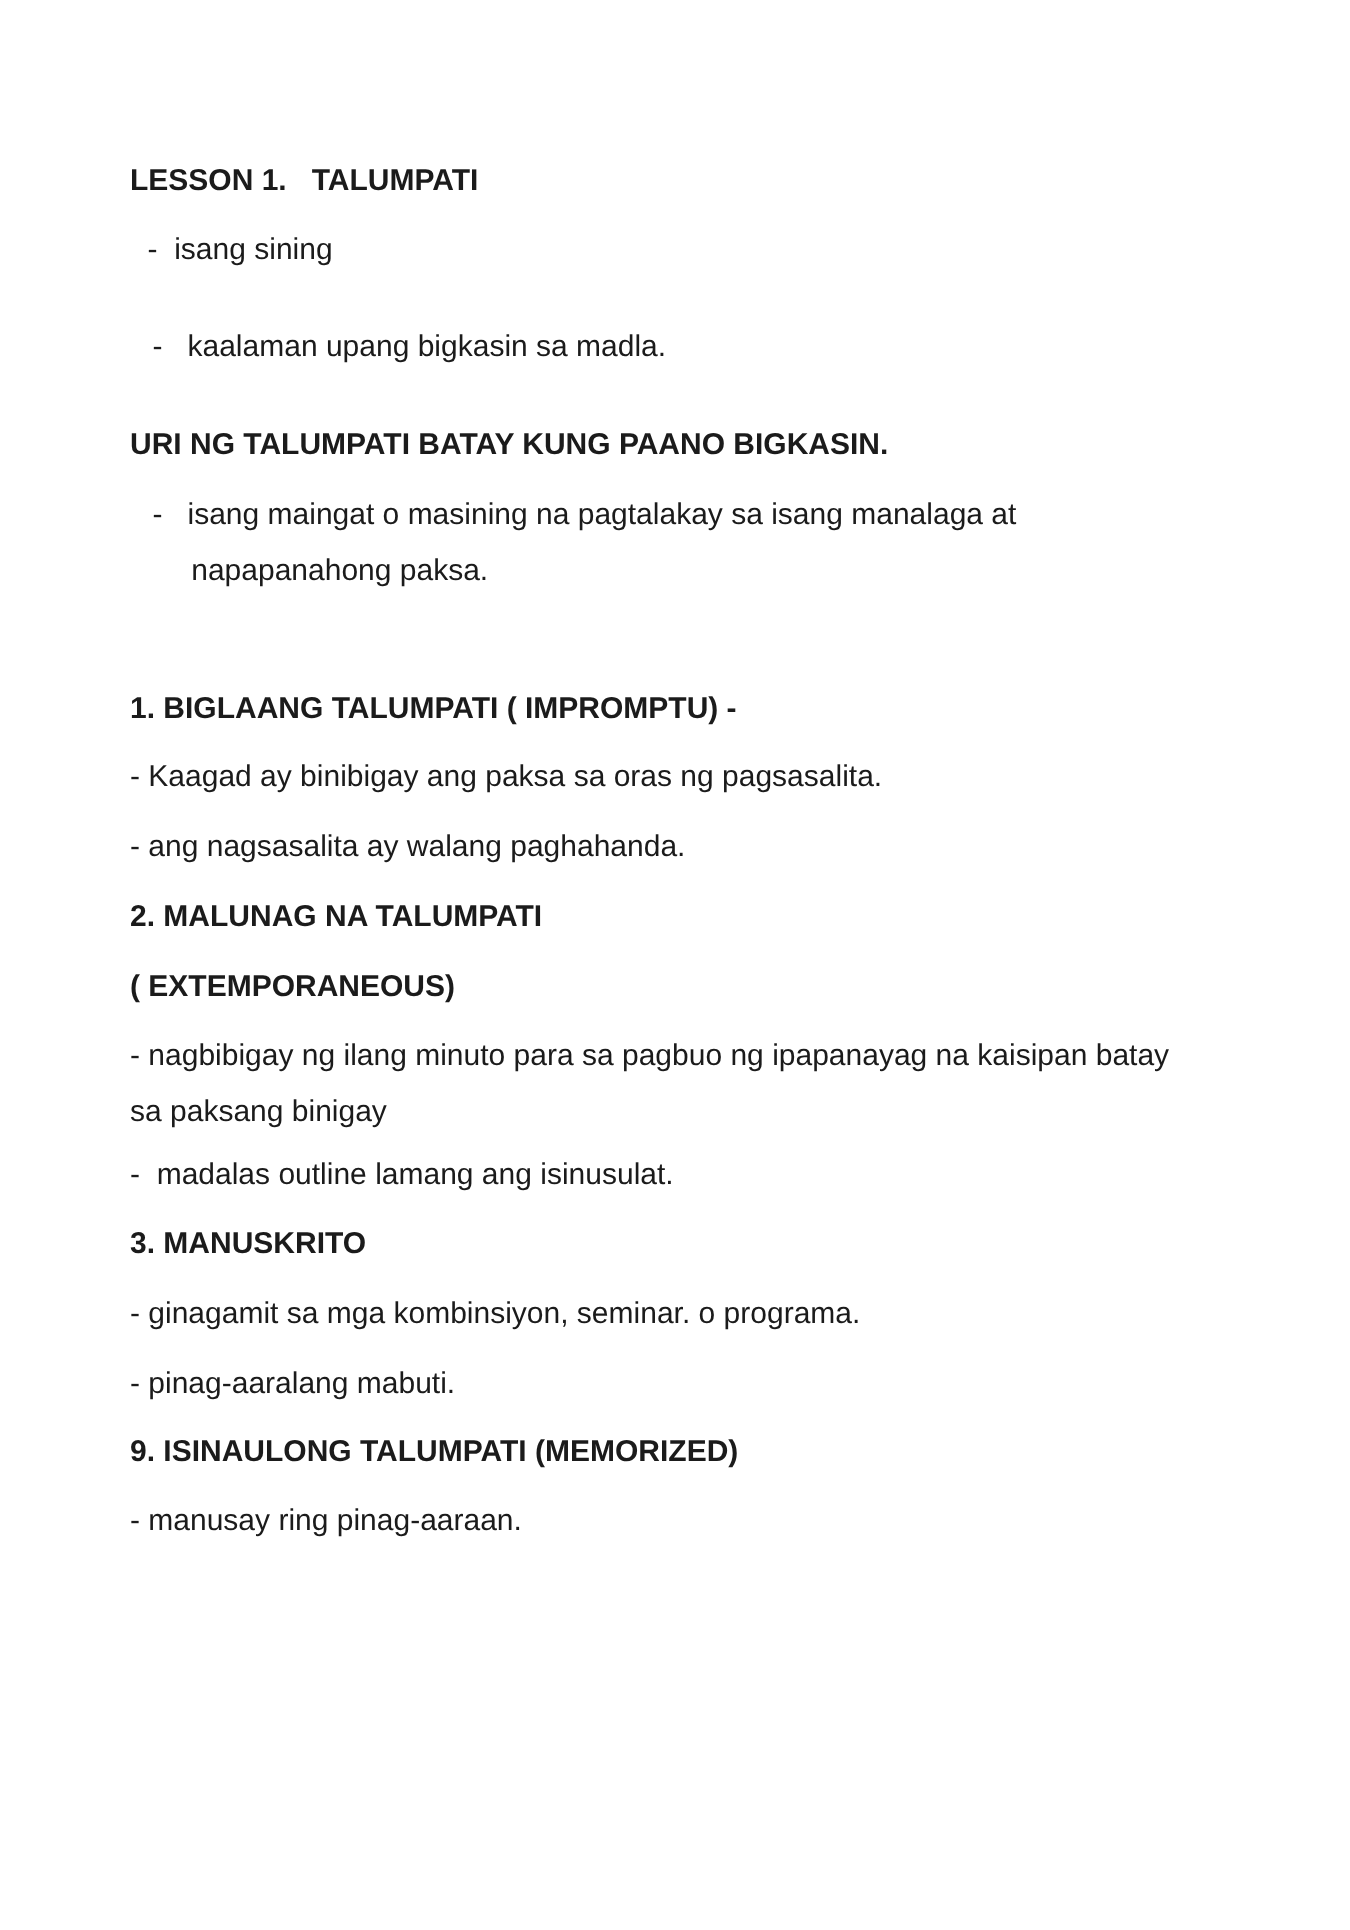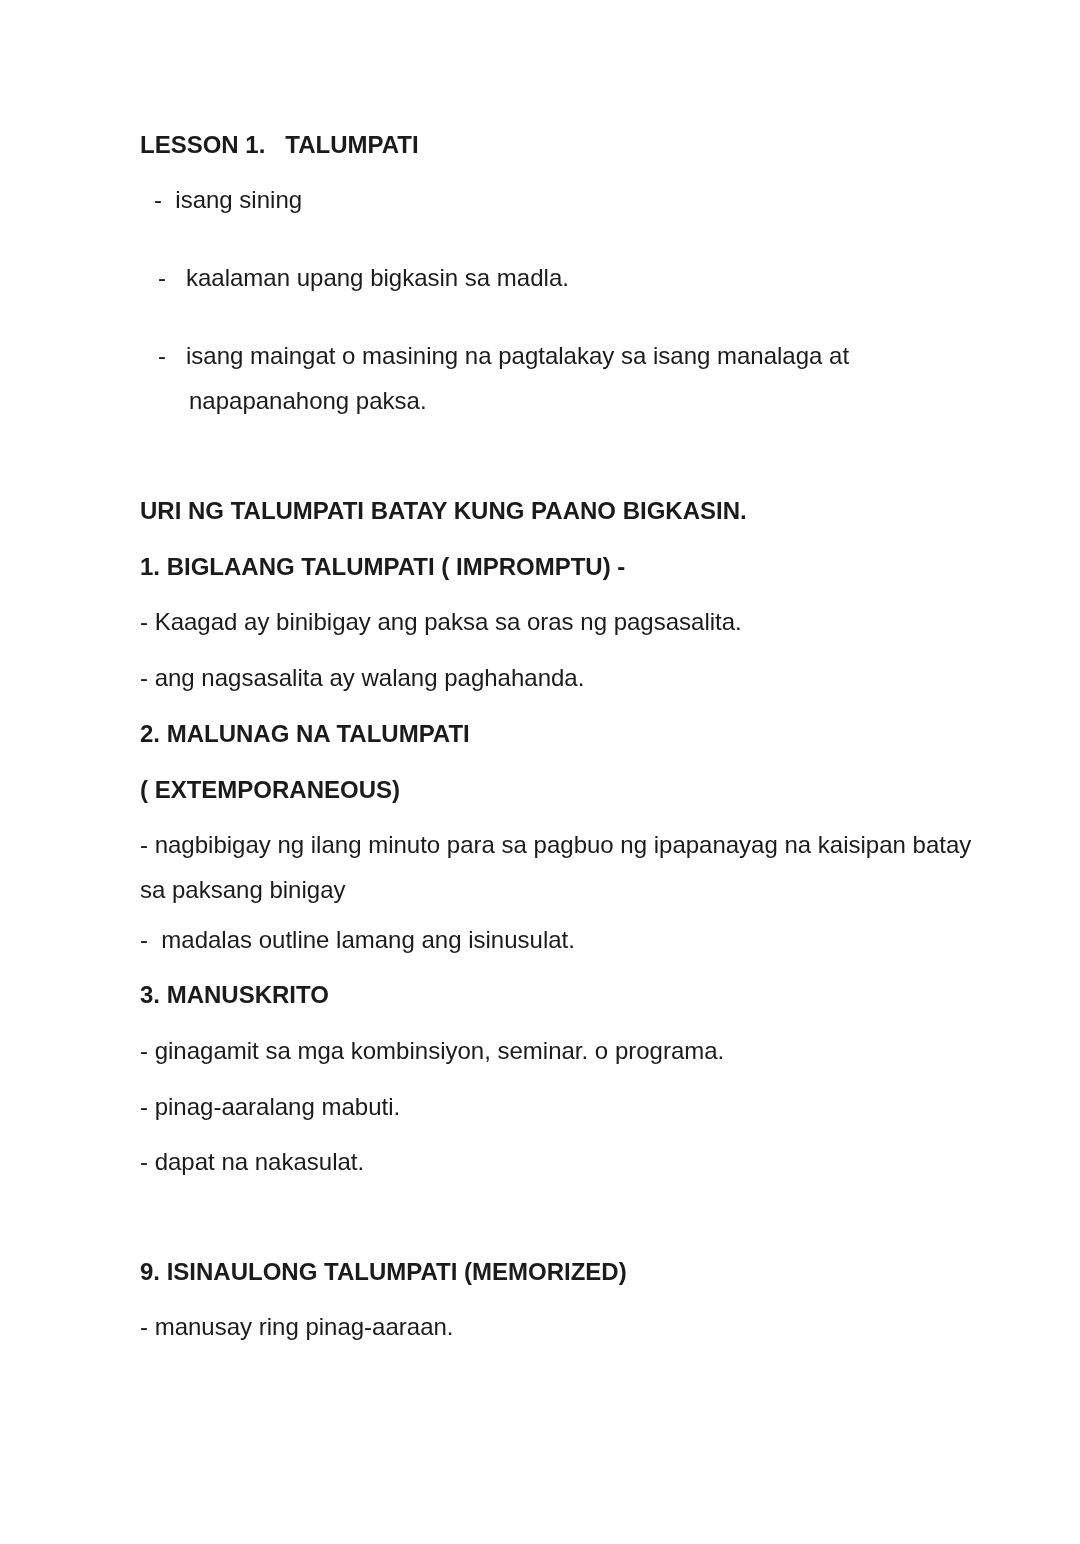--- a/index.html
+++ b/index.html
@@ -12,21 +12,20 @@
     height: 1544px;
     overflow: hidden;
     font-family: "Liberation Sans", sans-serif;
   }
   .page {
     box-sizing: border-box;
     width: 857px;
     height: 1544px;
     background: #ffffff;
     padding: 122px 40px 0 104px;
-    margin-left: 36px;
   }
   .para {
     font-size: 24px;
     line-height: 45px;
     margin: 0 0 11px 0;
     color: #1b1b1b;
     white-space: pre;
     font-weight: 400;
   }
   .bold {
@@ -51,24 +50,24 @@
 
 <div class="page">
 
   <div class="para bold mb-md">LESSON 1.   TALUMPATI</div>
 
   <div class="para ind-a mb-lg">-  isang sining</div>
 
 
   <div class="para ind-b mb-lg">-   kaalaman upang bigkasin sa madla.</div>
 
+  <div class="para bold">URI NG TALUMPATI BATAY KUNG PAANO BIGKASIN.</div>
+
   <div class="para ind-b mb-xl">-   isang maingat o masining na pagtalakay sa isang manalaga at
 napapanahong paksa.</div>
-
-  <div class="para bold">URI NG TALUMPATI BATAY KUNG PAANO BIGKASIN.</div>
 
   <div class="para bold mb-md">1. BIGLAANG TALUMPATI ( IMPROMPTU) -</div>
 
   <div class="para">- Kaagad ay binibigay ang paksa sa oras ng pagsasalita.</div>
 
   <div class="para">- ang nagsasalita ay walang paghahanda.</div>
 
   <div class="para bold">2. MALUNAG NA TALUMPATI</div>
 
   <div class="para bold mb-md">( EXTEMPORANEOUS)</div>
@@ -77,19 +76,18 @@
 sa paksang binigay</div>
 
   <div class="para mb-md">-  madalas outline lamang ang isinusulat.</div>
 
   <div class="para bold">3. MANUSKRITO</div>
 
   <div class="para">- ginagamit sa mga kombinsiyon, seminar. o programa.</div>
 
   <div class="para mb-md">- pinag-aaralang mabuti.</div>
 
-  <div class="para mb-xl">- dapat na nakasulat.</div>
 
   <div class="para bold mb-md">9. ISINAULONG TALUMPATI (MEMORIZED)</div>
 
   <div class="para">- manusay ring pinag-aaraan.</div>
 
 </div>
 
 </body></html>

